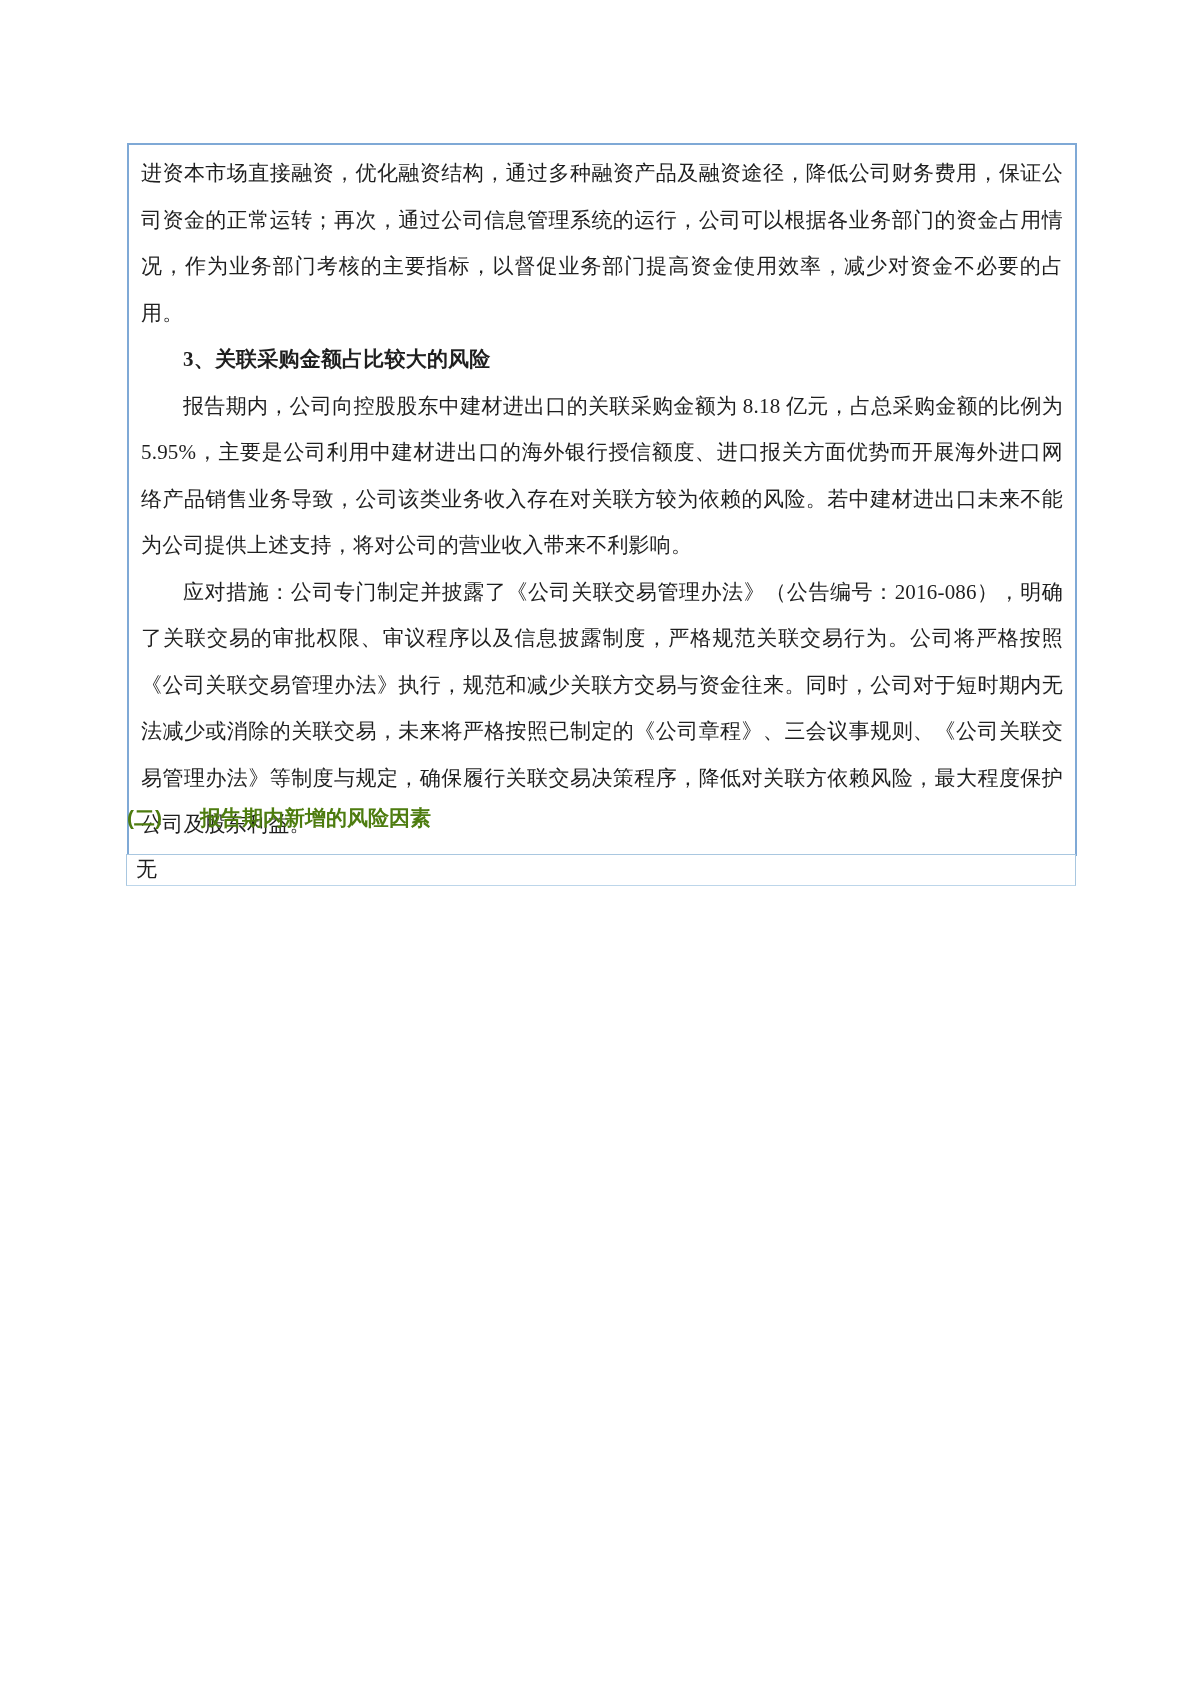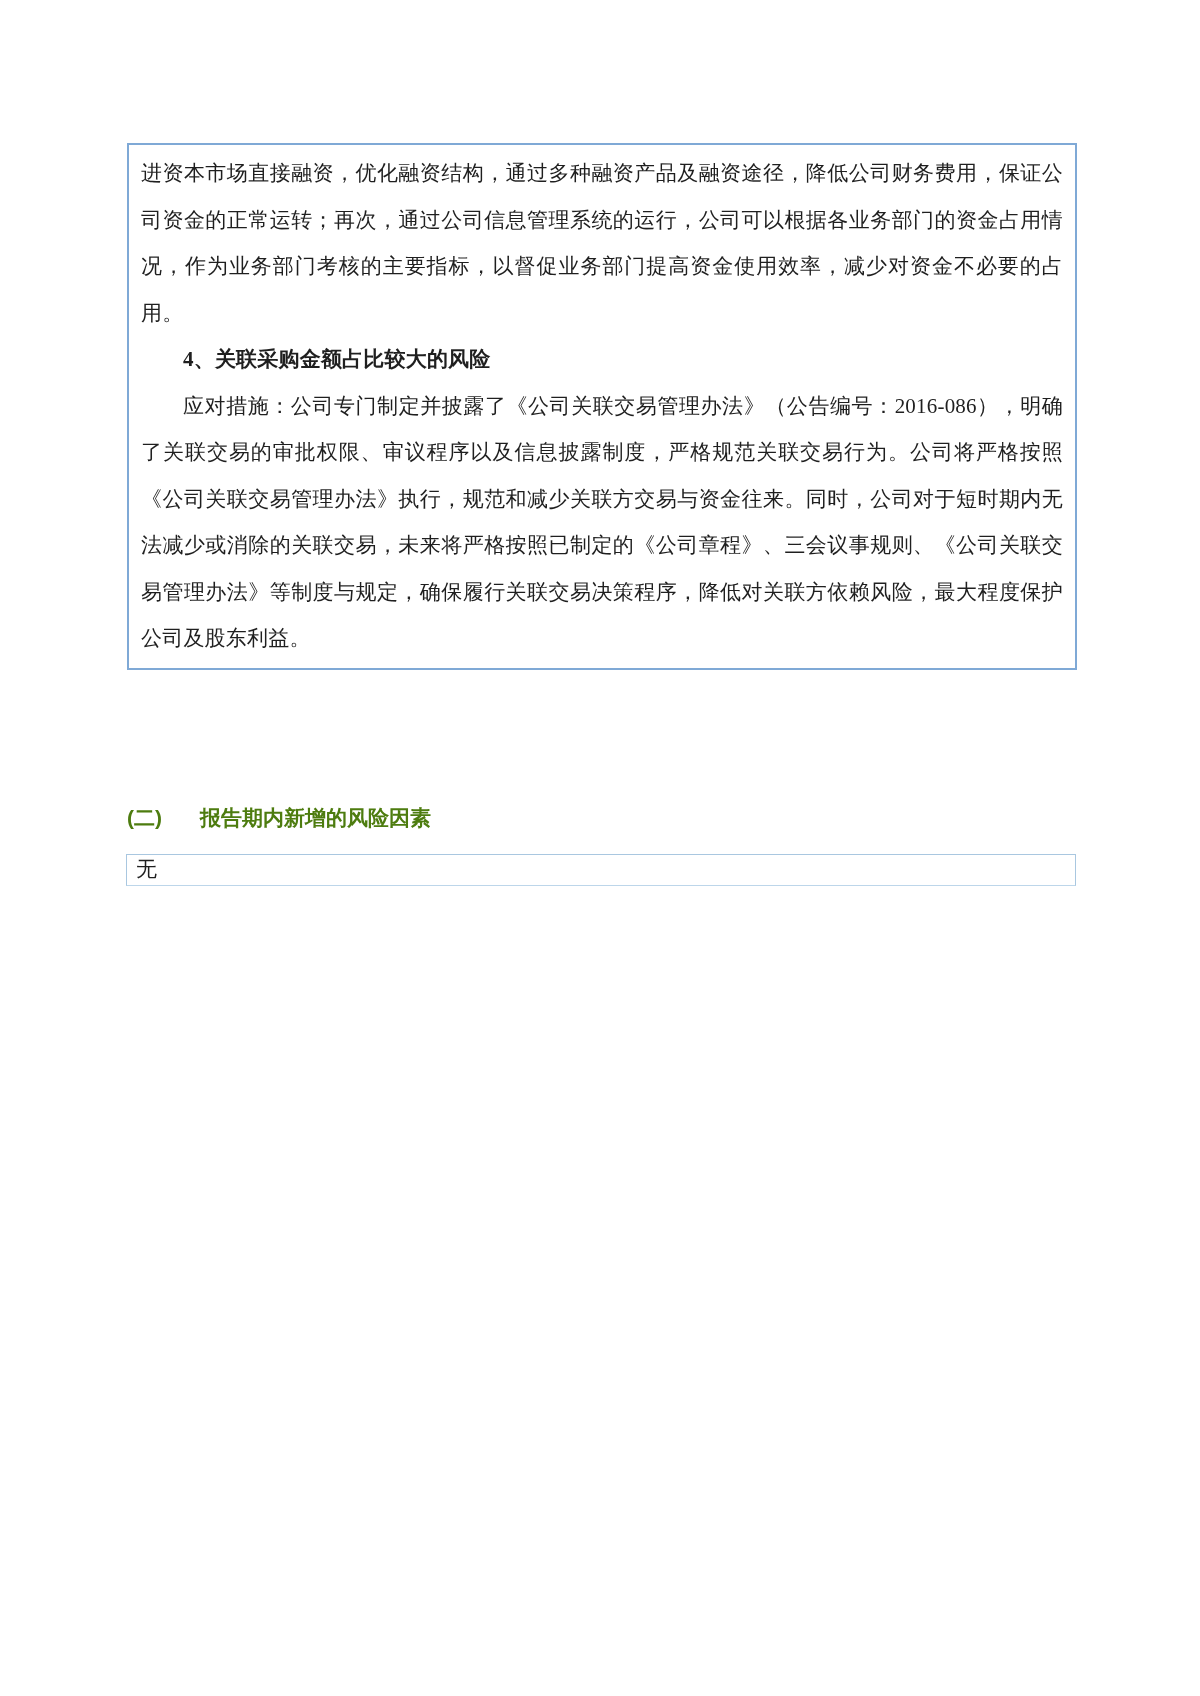--- a/index.html
+++ b/index.html
@@ -66,21 +66,22 @@
     padding: 0 9px;
   }
 </style>
 </head>
 <body>
 
 <div class="page">
 
   <div class="risk-box">
     <p class="para">进资本市场直接融资，优化融资结构，通过多种融资产品及融资途径，降低公司财务费用，保证公司资金的正常运转；再次，通过公司信息管理系统的运行，公司可以根据各业务部门的资金占用情况，作为业务部门考核的主要指标，以督促业务部门提高资金使用效率，减少对资金不必要的占用。</p>
-    <p class="para indent bold">4、关联采购金额占比较大的风险</p>
+    <p class="para indent bold">3、关联采购金额占比较大的风险</p>
+    <p class="para indent">报告期内，公司向控股股东中建材进出口的关联采购金额为 8.18 亿元，占总采购金额的比例为5.95%，主要是公司利用中建材进出口的海外银行授信额度、进口报关方面优势而开展海外进口网络产品销售业务导致，公司该类业务收入存在对关联方较为依赖的风险。若中建材进出口未来不能为公司提供上述支持，将对公司的营业收入带来不利影响。</p>
     <p class="para indent">应对措施：公司专门制定并披露了《公司关联交易管理办法》（公告编号：2016-086），明确了关联交易的审批权限、审议程序以及信息披露制度，严格规范关联交易行为。公司将严格按照《公司关联交易管理办法》执行，规范和减少关联方交易与资金往来。同时，公司对于短时期内无法减少或消除的关联交易，未来将严格按照已制定的《公司章程》、三会议事规则、《公司关联交易管理办法》等制度与规定，确保履行关联交易决策程序，降低对关联方依赖风险，最大程度保护公司及股东利益。</p>
   </div>
 
   <div class="section-heading">
     <span>(二)</span><span class="section-title">报告期内新增的风险因素</span>
   </div>
 
   <div class="empty-box">
     <span>无</span>
   </div>

